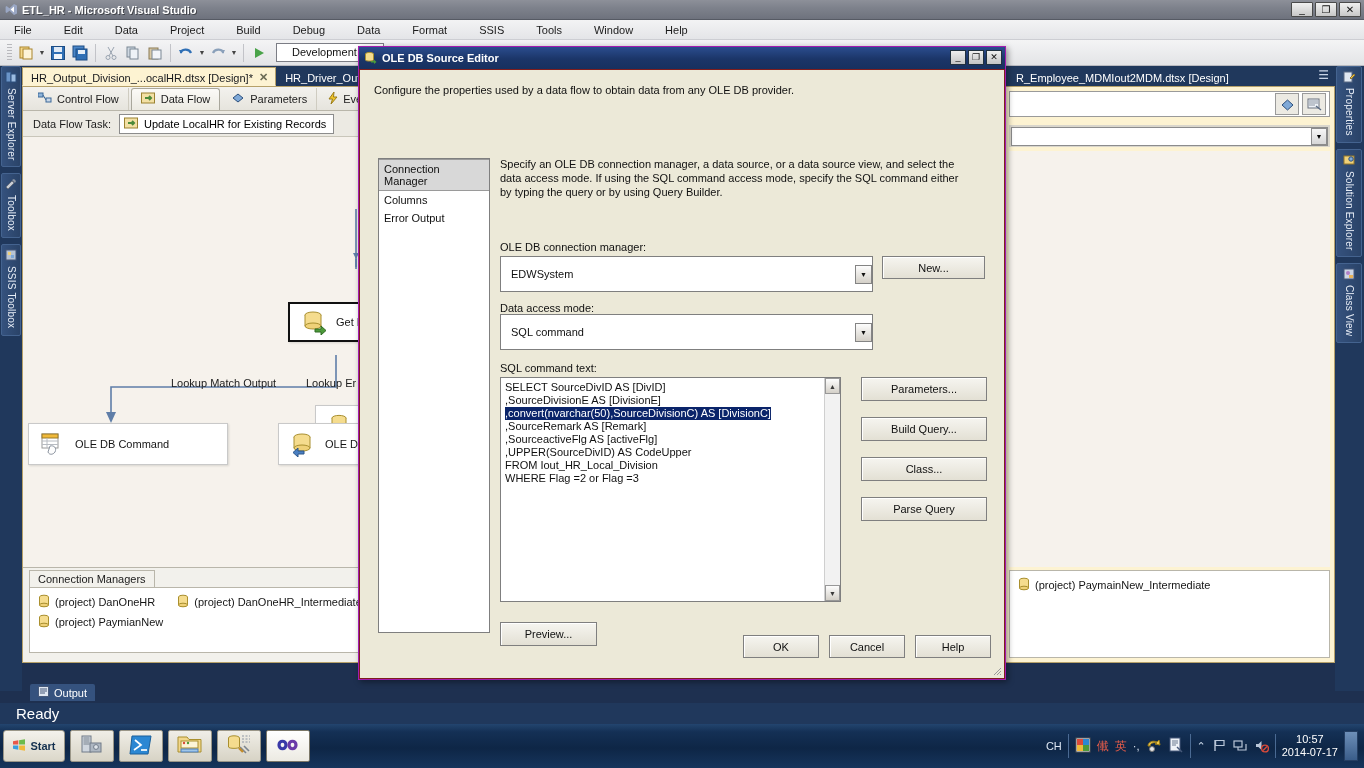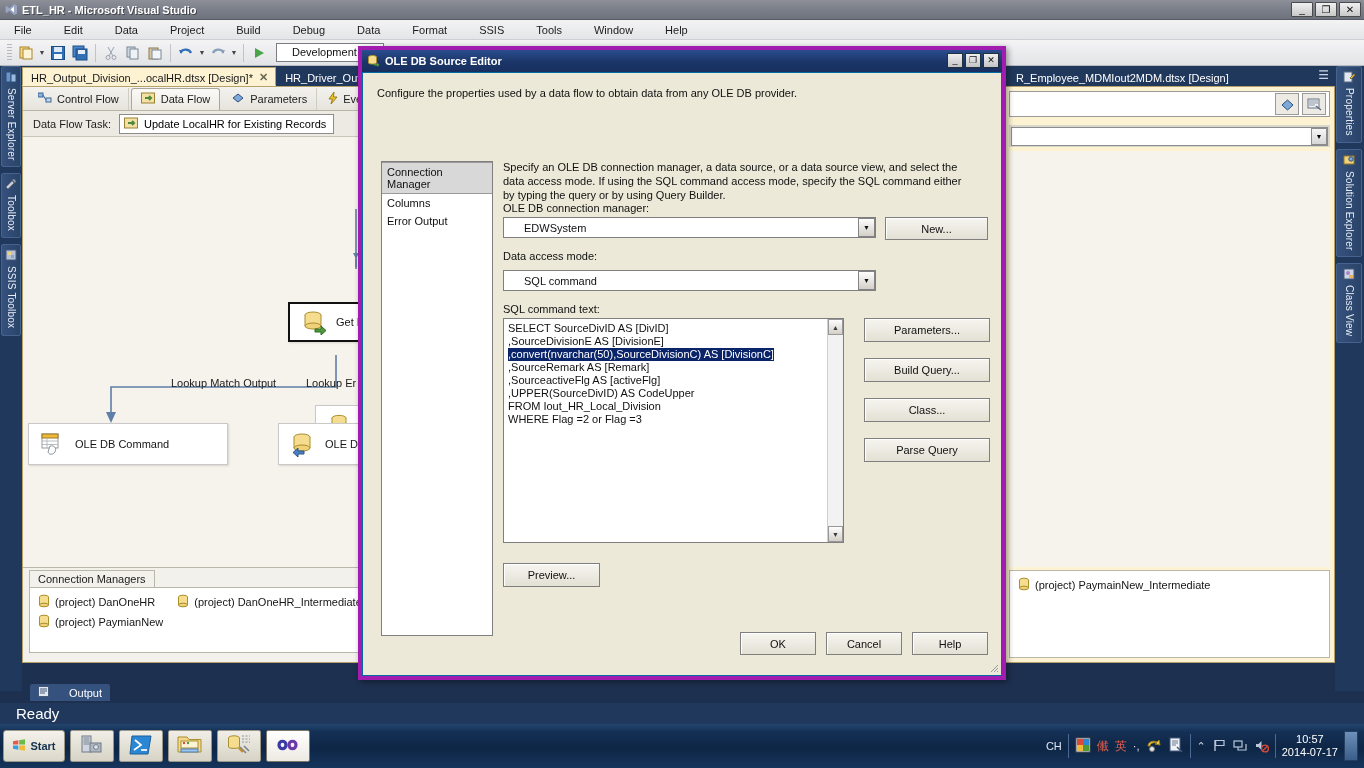--- a/index.html
+++ b/index.html
@@ -177,21 +177,21 @@
     font-size: 11px; padding: 2px 8px; background: #f2f1ec;
     border: 1px solid #b9b6aa; border-bottom: none; color: #1b1b1b;
   }
   .cmbody { background: #ffffff; margin: 0 6px; height: 66px; border: 1px solid #b9b6aa; padding: 6px 8px;
             display: flex; flex-wrap: wrap; align-content: flex-start; gap: 4px 22px; }
   .cmitem { display: flex; align-items: center; gap: 5px; font-size: 11px; color: #151515; }
 
   
   .outputtab {
     position: absolute; left: 30px; top: 684px; height: 17px;
-    display: flex; align-items: center; gap: 20px; padding: 0 8px;
+    display: flex; align-items: center; gap: 5px; padding: 0 8px;
     background: #35527e; color: #fff; font-size: 11px; border-radius: 2px 2px 0 0;
   }
 
   
   .rightdoc {
     position: absolute; left: 1004px; top: 86px; width: 331px; height: 577px;
     background: #fdf3d2; border: 1px solid #b6a16a; z-index: 3;
   }
   .rd-row1 { position: absolute; left: 4px; top: 4px; right: 4px; height: 26px;
              background: #ffffff; border: 1px solid #9a9a9a; display: flex; align-items: center;
@@ -204,21 +204,21 @@
               display: flex; align-items: center; justify-content: flex-end; }
   .rd-arrow { width: 16px; height: 17px; background: linear-gradient(180deg,#f6f6f6,#d7d7d7);
               border: 1px solid #8c8c8c; display: flex; align-items: center; justify-content: center; font-size: 7px; }
   .rd-canvas { position: absolute; left: 4px; top: 64px; right: 4px; bottom: 95px; background: #f6f2ec; }
   .rd-cm { position: absolute; left: 4px; bottom: 4px; right: 4px; height: 88px;
            background: #ffffff; border: 1px solid #b9b6aa; padding: 6px 8px; }
 
   
   .dialog {
     position: absolute; left: 358px; top: 46px; width: 648px; height: 634px;
-    background: #0369a1; border: 4px solid #a21caf; z-index: 50;
+    background: #7f1d1d; border: 1px solid #a21caf; z-index: 50;
     box-shadow: 2px 2px 6px rgba(0,0,0,.4);
   }
   .dlg-title {
     height: 22px; background: linear-gradient(180deg,#2b4d8e 0%,#1b3568 55%,#17305f 100%);
     display: flex; align-items: center; padding-left: 5px; gap: 5px;
   }
   .dlg-title .dt-text { color: #fff; font-size: 11px; font-weight: bold; }
   .dlg-wbtns { position: absolute; right: 3px; top: 3px; display: flex; gap: 2px; }
   .dlg-wbtn {
     width: 16px; height: 15px; background: linear-gradient(180deg,#efefef,#c4c4c4);
@@ -232,22 +232,22 @@
   .dlg-nav {
     position: absolute; left: 18px; top: 88px; width: 112px; height: 475px;
     background: #ffffff; border: 1px solid #7f7f7f;
   }
   .navitem { font-size: 11px; padding: 3px 5px; color: #101010; }
   .navitem.sel { background: #d8d8d8; border-top: 1px solid #9a9a9a; border-bottom: 1px solid #9a9a9a; }
   .dlg-right { position: absolute; left: 140px; top: 88px; right: 10px; }
   .dlg-help { font-size: 11px; color: #101010; line-height: 1.25; width: 470px; }
   .fld-label { font-size: 11px; color: #101010; }
   .combo {
-    height: 21px; background: #ffffff; border: 1px solid #7f7f7f;
-    display: flex; align-items: center; font-size: 11px; color: #101010; padding-left: 20px;
+    height: 36px; background: #ffffff; border: 1px solid #7f7f7f;
+    display: flex; align-items: center; font-size: 11px; color: #101010; padding-left: 10px;
   }
   .combo .arrow {
     margin-left: auto; width: 17px; height: 19px; background: linear-gradient(180deg,#fdfdfd,#d4d0c8);
     border: 1px solid #848484; display: flex; align-items: center; justify-content: center;
     font-size: 7px; color: #111;
   }
   .btn {
     background: linear-gradient(180deg,#f6f5f0 0%,#e3e0d4 100%);
     border: 1px solid #7f7f7f; font-size: 11px; color: #101010;
     display: flex; align-items: center; justify-content: center;
@@ -714,34 +714,34 @@
 
       <div class="dlg-nav">
         <div class="navitem sel">Connection Manager</div>
         <div class="navitem">Columns</div>
         <div class="navitem">Error Output</div>
       </div>
 
       <div class="dlg-right">
         <div class="dlg-help">Specify an OLE DB connection manager, a data source, or a data source view, and select the data access mode. If using the SQL command access mode, specify the SQL command either by typing the query or by using Query Builder.</div>
 
-        <div style="">
+        <div style="margin-top:42px;">
           <div class="fld-label">OLE DB connection manager:</div>
           <div style="display:flex; gap:9px; margin-top:3px;">
             <div class="combo" style="width:373px;">
               <span>EDWSystem</span>
               <span class="arrow">▼</span>
             </div>
             <div class="btn" style="width:103px; height:23px;">New...</div>
           </div>
         </div>
 
         <div style="margin-top:10px;">
           <div class="fld-label">Data access mode:</div>
-          <div class="combo" style="width:373px; margin-top:8px;">
+          <div class="combo" style="width:373px; margin-top:0;">
             <span>SQL command</span>
             <span class="arrow">▼</span>
           </div>
         </div>
 
         <div style="margin-top:12px;">
           <div class="fld-label">SQL command text:</div>
           <div style="display:flex; gap:20px; margin-top:3px;">
             <div class="sqlbox" style="width:341px; height:225px;">
               <div class="sqlline">SELECT SourceDivID AS [DivID]</div>

